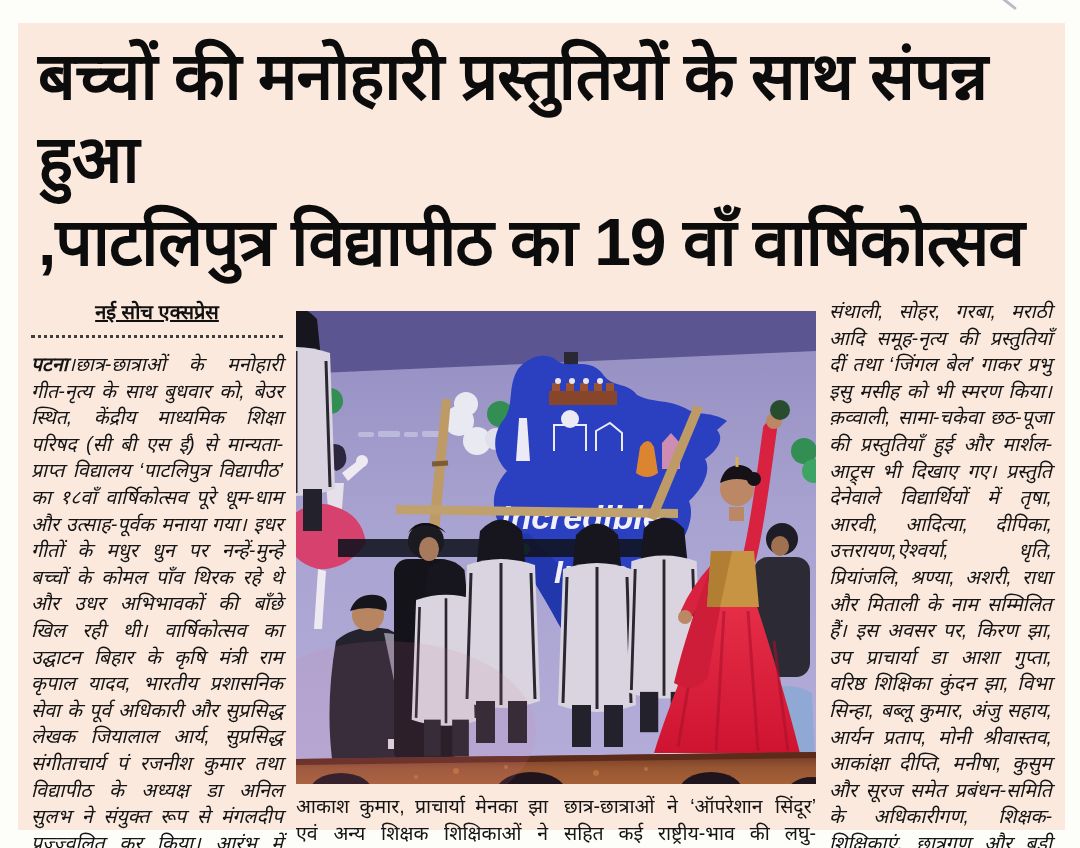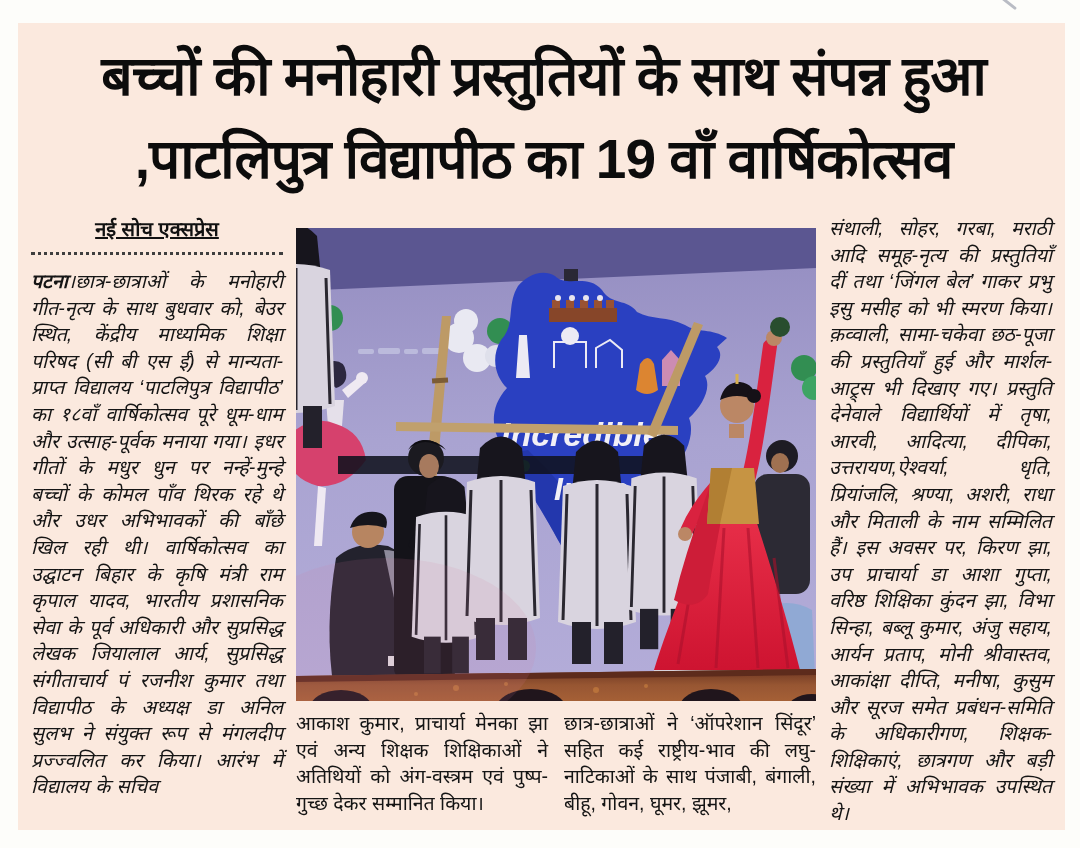--- a/index.html
+++ b/index.html
@@ -11,22 +11,22 @@
   }
   .sheet{
     position:absolute;left:18px;top:23px;width:1047px;height:807px;
     background:#fbe9de;color:#141414;
   }
   .artifact{
     position:absolute;right:62px;top:2px;width:18px;height:3px;
     background:#b9bcc4;transform:rotate(38deg);border-radius:2px;
   }
   .headline{
-    padding:12px 16px 0 20px;text-align:center;
-    font-size:55px;line-height:83px;font-weight:800;color:#0c0c0c;
+    padding:12px 16px 0 20px;text-align:left;
+    font-size:66px;line-height:83px;font-weight:800;color:#0c0c0c;
     letter-spacing:-1px;
   }
   .content{
     display:flex;gap:11px;padding:0 13px;margin-top:12px;
   }
   .col-left{width:252px;flex:0 0 252px;}
   .col-mid{width:524px;flex:0 0 524px;}
   .col-right{flex:1;min-width:0;}
   .byline{
     text-align:center;font-size:20px;font-weight:700;color:#111;

